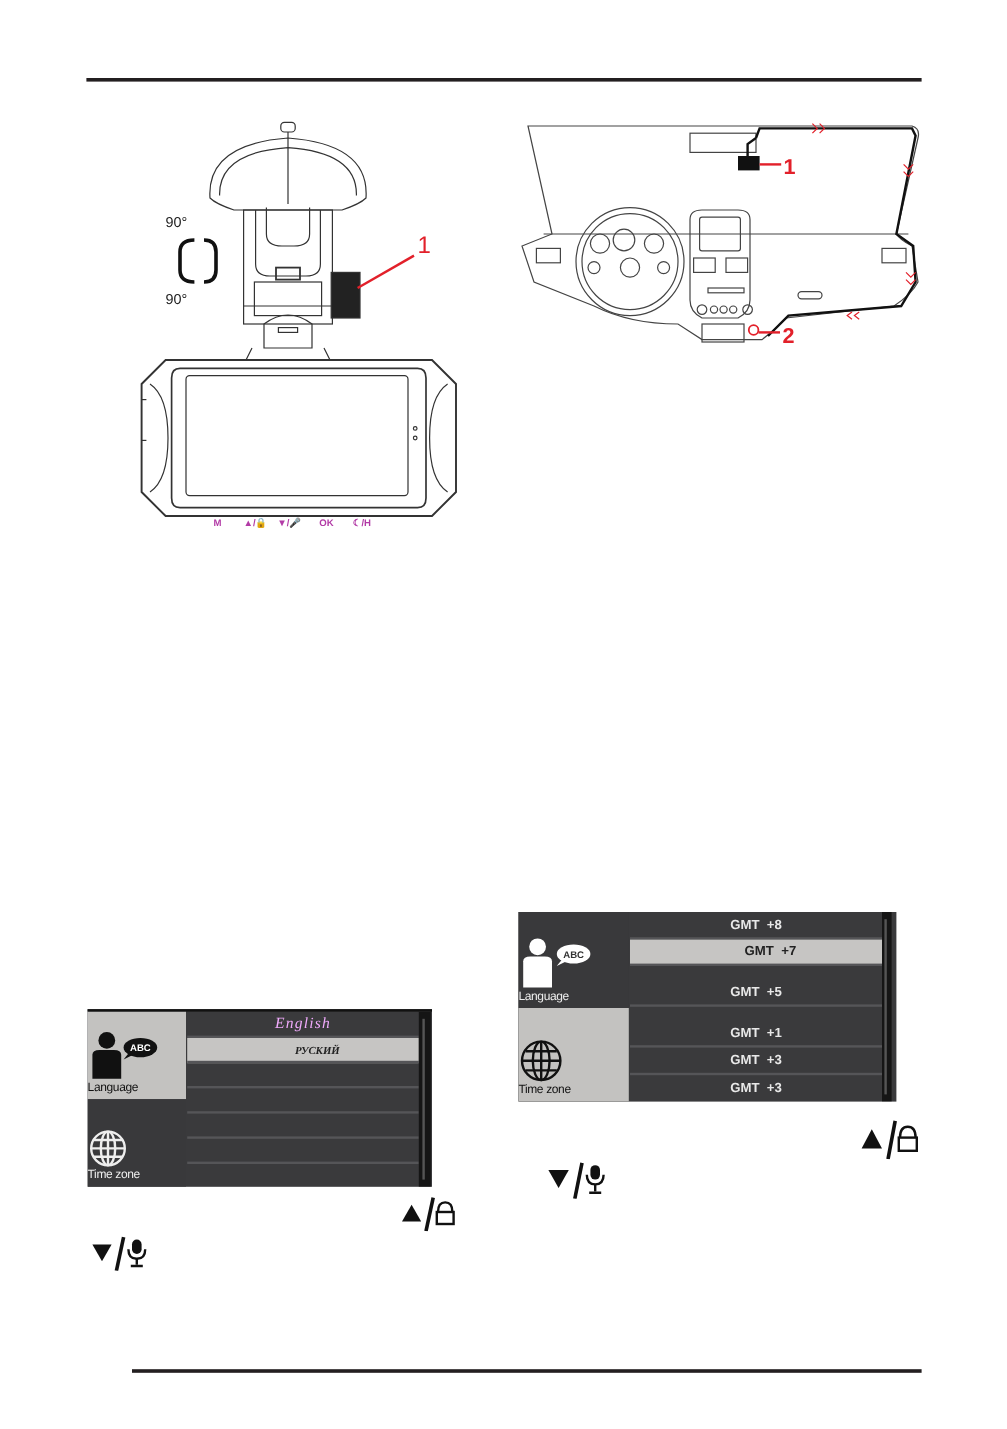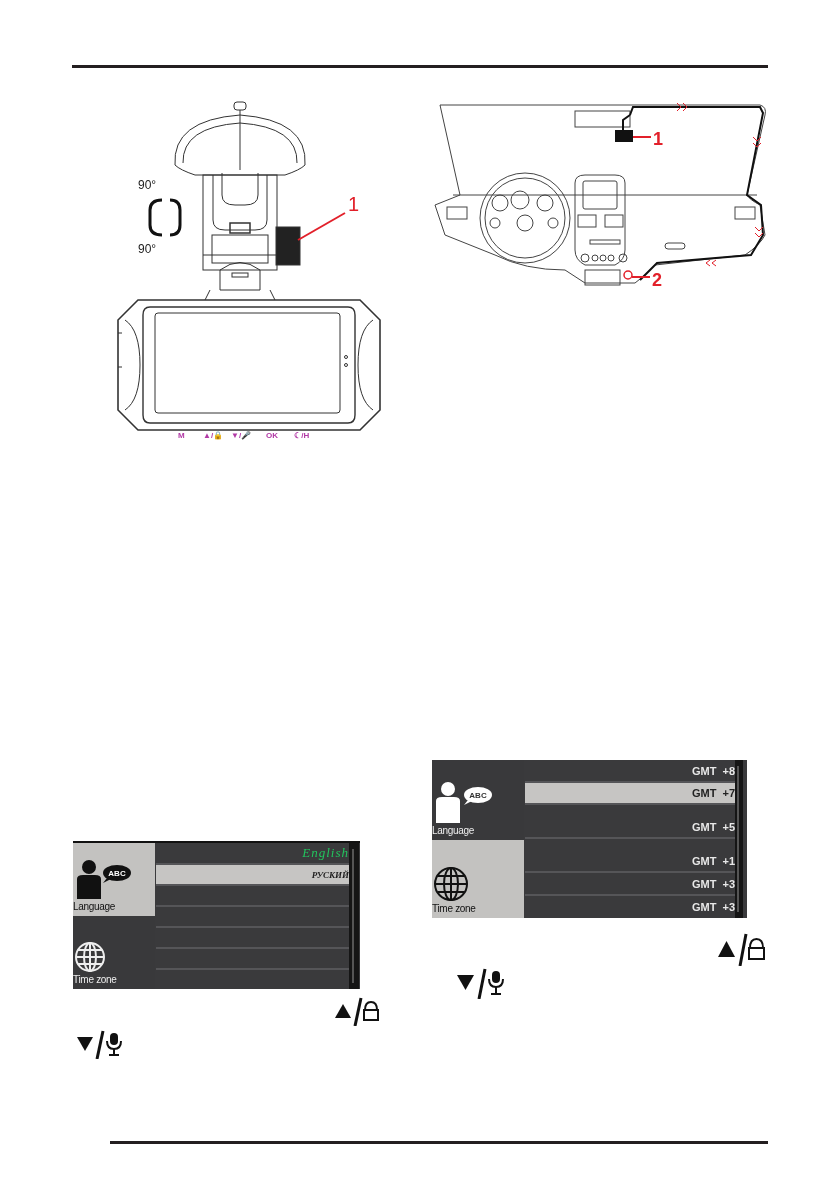--- a/index.html
+++ b/index.html
@@ -5,21 +5,21 @@
   html, body { margin:0; padding:0; background:#ffffff; }
   body { width:839px; height:1191px; position:relative; overflow:hidden; font-family:"Liberation Sans", sans-serif; color:#231f20; }
   .rule { position:absolute; background:#231f20; }
   .abs { position:absolute; }
   svg { display:block; }
   .menu { position:absolute; background:#3a3a3c; overflow:hidden; }
   .menu .side { position:absolute; left:0; top:0; bottom:0; }
   .menu .tab { position:absolute; left:0; display:flex; flex-direction:column; align-items:flex-start; justify-content:flex-end; box-sizing:border-box; }
   .menu .tab .lbl { font-family:"Liberation Sans", sans-serif; font-size:10px; letter-spacing:-0.3px; margin-bottom:4px; }
   .menu .list { position:absolute; top:0; bottom:0; }
-  .menu .row { position:absolute; left:0; right:0; display:flex; align-items:center; justify-content:flex-end; color:#e8e8e8; border-bottom:2px solid #555558; box-sizing:border-box; font-size:11px; }
+  .menu .row { position:absolute; left:0; right:0; display:flex; align-items:center; justify-content:center; color:#e8e8e8; border-bottom:2px solid #555558; box-sizing:border-box; font-size:11px; }
   .menu .row.sel { background:#c6c5c3; color:#222;padding-left:24px; }
   .menu .scroll { position:absolute; top:0; bottom:0; background:#151515; }
   .menu .scroll i { position:absolute; left:3px; top:6px; bottom:6px; width:2px; background:#555; display:block; }
   .tab.active { background:#c3c2c0; color:#111; }
   .tab.inactive { background:#39393b; color:#eee; }
   .key-icons { position:absolute; display:flex; align-items:center; }
 </style>
 </head>
 <body>
 
@@ -150,21 +150,21 @@
           <line x1="3" y1="17" x2="31" y2="17"></line>
           <line x1="5" y1="10" x2="29" y2="10"></line>
           <line x1="5" y1="24" x2="29" y2="24"></line>
           <line x1="17" y1="3" x2="17" y2="31"></line>
         </g>
       </svg>
       <span class="lbl">Time zone</span>
     </div>
   </div>
   <div class="list" style="left:83px; width:193px;">
-    <div class="row" style="top:0; height:22px; font-family:'Liberation Serif', serif; font-style:italic; font-size:13px; letter-spacing:1px; color:#22c55e;">
+    <div class="row" style="top:0; height:22px; font-family:'Liberation Serif', serif; font-style:italic; font-size:13px; letter-spacing:1px; color:#f0abfc;">
         <span>English</span>
       </div>
     <div class="row sel" style="top:22px; height:21px; font-family:'Liberation Serif', serif; font-style:italic; font-weight:bold; font-size:9px;">
         <span>РУСКИЙ</span>
       </div>
     <div class="row" style="top:43px; height:21px;"></div>
     <div class="row" style="top:64px; height:21px;"></div>
     <div class="row" style="top:85px; height:21px;"></div>
     <div class="row" style="top:106px; height:21px;"></div>
     <div class="row" style="top:127px; height:21px; border-bottom:none;"></div>

